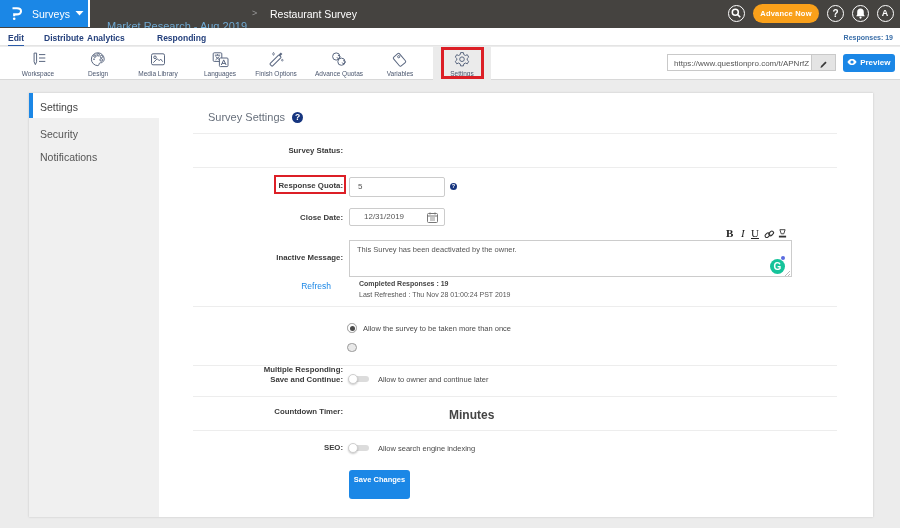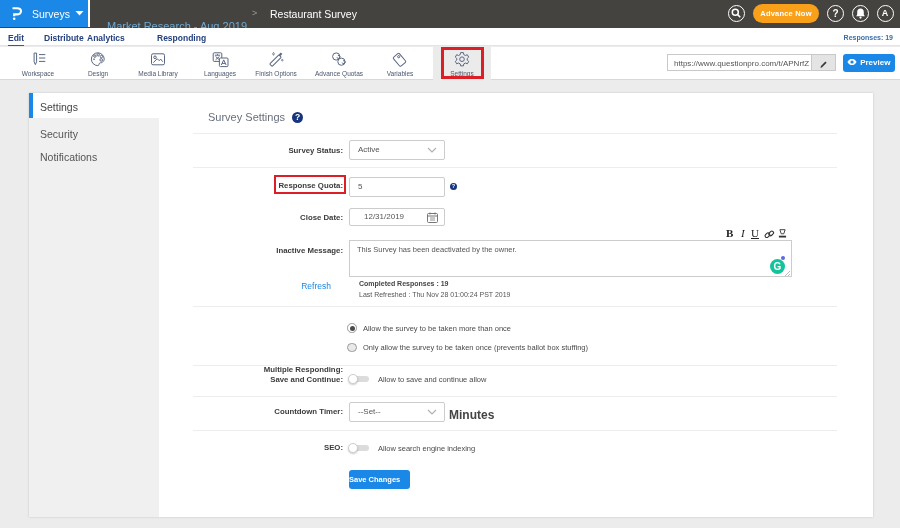--- a/index.html
+++ b/index.html
@@ -181,25 +181,20 @@
       <div class="sitem" style="top:8px; color:#444;">Settings</div>
       <div class="sitem" style="top:35px;">Security</div>
       <div class="sitem" style="top:58px;">Notifications</div>
     </div>
 
     <div class="abs" style="left:179px; top:18px; font-size:11px; color:#68707c;">Survey Settings</div>
     <div class="helpdot" style="left:263px; top:19px; width:11px; height:11px; font-size:8.5px; line-height:11px;">?</div>
     <div class="hr" style="top:40px;"></div>
 
     <div class="lbl" style="top:53px;">Survey Status:</div>
-    <div class="ctrl" style="left:320px; top:47px; width:96px; height:20px; line-height:18px; padding-left:8px;">Active
-      <svg class="chev" width="10" height="6" viewBox="0 0 10 6">
-          <path d="M1 1 L5 5 L9 1" fill="none" stroke="#b0b0b0" stroke-width="1.2"></path>
-        </svg>
-    </div>
     <div class="hr" style="top:74px;"></div>
 
     <div class="abs" style="left:245px; top:82px; width:72px; height:19px; border:2.5px solid #dc1f26;"></div>
     <div class="lbl" style="top:88px;">Response Quota:</div>
     <div class="ctrl" style="left:320px; top:84px; width:96px; height:20px; line-height:18px; padding-left:8px;">5</div>
     <div class="helpdot" style="left:421px; top:89.5px; width:7px; height:7px; font-size:5.5px; line-height:7px;">?</div>
 
     <div class="lbl" style="top:120px;">Close Date:</div>
     <div class="ctrl" style="left:320px; top:115px; width:96px; height:18px; line-height:16px; padding-left:14px;">12/31/2019
       <svg class="abs" style="right:6px; top:3px;" width="11" height="11" viewBox="0 0 11 11" fill="none" stroke="#777" stroke-width="1">
@@ -218,59 +213,53 @@
     <svg class="abs" style="left:735px; top:136px;" width="11" height="11" viewBox="0 0 11 11">
         <g stroke="#333" fill="none" stroke-width="1.1">
           <rect x="0.8" y="4.5" width="5.2" height="3.4" rx="1.7" transform="rotate(-45 3.4 6.2)"></rect>
           <rect x="4.6" y="2.7" width="5.2" height="3.4" rx="1.7" transform="rotate(-45 7.2 4.4)"></rect>
         </g>
       </svg>
     <svg class="abs" style="left:749px; top:136px;" width="9" height="10" viewBox="0 0 9 10">
         <path d="M1.9 0.7 L7.1 0.7 L5.8 4.8 L3.2 4.8 Z" fill="none" stroke="#333" stroke-width="0.9"></path>
         <rect x="0.9" y="6.7" width="7.2" height="1.8" fill="#333"></rect>
       </svg>
-    <div class="lbl" style="top:153px;">Inactive Message:</div>
+    <div class="lbl" style="top:160px;">Inactive Message:</div>
     <div class="ctrl" style="left:320px; top:147px; width:443px; height:37px; padding:4px 7px; font-size:7.5px; border-radius:0;">This Survey has been deactivated by the owner.</div>
     <div class="abs" style="left:741px; top:166px; width:15px; height:15px; border-radius:50%; background:#15c39a; color:#fff; font-size:10px; font-weight:bold; text-align:center; line-height:15px;">G</div>
     <div class="abs" style="left:752px; top:163px; width:4px; height:4px; border-radius:50%; background:#5a6be0;"></div>
       <svg class="abs" style="left:755px; top:177px;" width="7" height="7" viewBox="0 0 7 7">
         <path d="M6 1 L1 6 M6 4 L4 6" stroke="#aaa" stroke-width="0.8"></path>
       </svg>
 
     <div class="abs" style="left:164px; top:188px; width:138px; text-align:right; font-size:8.5px; color:#1b87e6;">Refresh</div>
     <div class="abs" style="left:330px; top:187px; font-size:7px; font-weight:bold; color:#444;">Completed Responses : 19</div>
     <div class="abs" style="left:330px; top:197.5px; font-size:7px; color:#555;">Last Refreshed : Thu Nov 28 01:00:24 PST 2019</div>
     <div class="hr" style="top:213px;"></div>
 
     <div class="lbl" style="top:229px;margin-top:43px;">Multiple Responding:</div>
     <div class="radio" style="left:318px; top:230px;">
         <span style="position:absolute; left:2.25px; top:2.25px; width:5px; height:5px; border-radius:50%; background:#4a4a4a;"></span>
       </div>
     <div class="rtext" style="left:334px; top:231px;">Allow the survey to be taken more than once</div>
     <div class="radio" style="left:318px; top:249.5px; background:#e9e9e9;"></div>
-    <div class="rtext" style="left:334px; top:250px;">Only allow the survey to be taken once (prevents ballot box stuffing)</div>
     <div class="hr" style="top:272px;"></div>
 
     <div class="lbl" style="top:282px;">Save and Continue:</div>
     <div class="toggle" style="left:324px; top:283px;">
         <span class="knob"></span>
       </div>
-    <div class="rtext" style="left:349px; top:282px;">Allow to save and continue allow</div>
+    <div class="rtext" style="left:349px; top:282px;">Allow to owner and continue later</div>
     <div class="hr" style="top:303px;"></div>
 
     <div class="lbl" style="top:314px;">Countdown Timer:</div>
-    <div class="ctrl" style="left:320px; top:309px; width:96px; height:20px; line-height:18px; padding-left:8px;">--Set--
-      <svg class="chev" width="10" height="6" viewBox="0 0 10 6">
-          <path d="M1 1 L5 5 L9 1" fill="none" stroke="#b0b0b0" stroke-width="1.2"></path>
-        </svg>
-    </div>
     <div class="rtext" style="left:420px; top:314.5px; font-weight:bold; color:#444; font-size:12px;">Minutes</div>
     <div class="hr" style="top:337px;"></div>
 
     <div class="lbl" style="top:350px;">SEO:</div>
     <div class="toggle" style="left:324px; top:352px;">
         <span class="knob"></span>
       </div>
     <div class="rtext" style="left:349px; top:351px;">Allow search engine indexing</div>
 
-    <div class="abs" style="left:320px; top:377px; width:61px; height:19px; background:#1b87e6; border-radius:3px; color:#fff; font-size:7.5px; font-weight:bold; text-align:left; line-height:19px;">Save Changes</div>
+    <div class="abs" style="left:320px; top:377px; width:61px; height:29px; background:#1b87e6; border-radius:3px; color:#fff; font-size:7.5px; font-weight:bold; text-align:center; line-height:19px;">Save Changes</div>
   </div>
 </div>
 
 </body></html>

